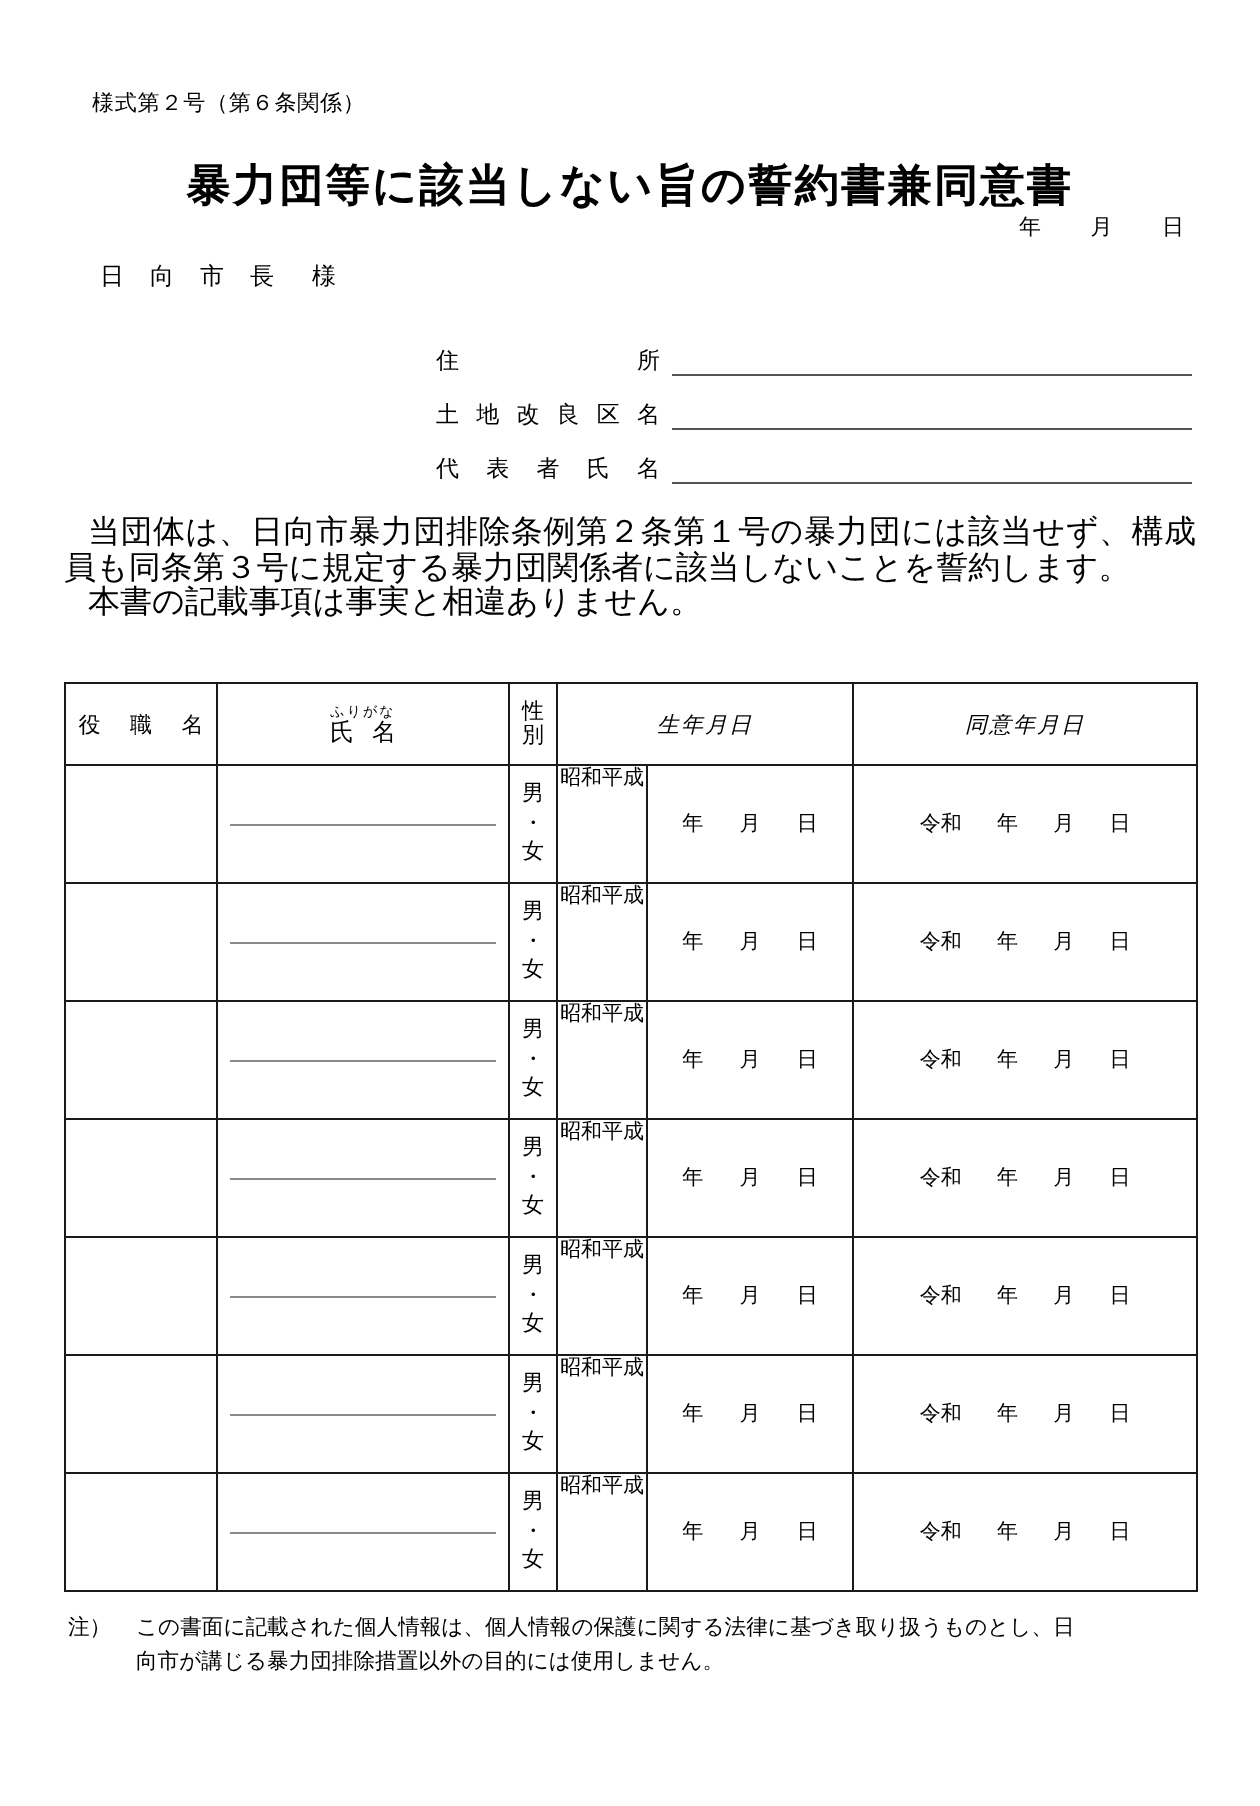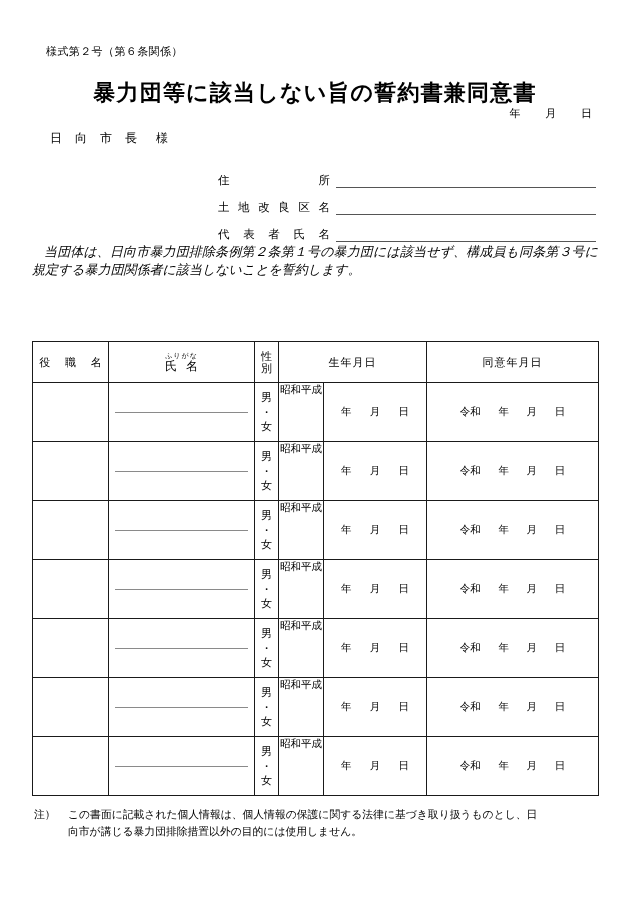--- a/index.html
+++ b/index.html
@@ -90,26 +90,25 @@
     flex: 1;
     border-bottom: 1px solid #555;
     height: 14px;
     margin-left: 6px;
   }
 
   
   .body-text {
     position: absolute;
     left: 32px;
-    top: 243px;
+    top: 258px;
     width: 566px;
-    font-size: 13px;
+    font-size: 16px;
     line-height: 17.5px;
     text-align: justify;
-    font-style: italic;
   }
   .body-text p {
     margin: 0;
     text-indent: 12px;
   }
 
   
   .tbl-wrap {
     position: absolute;
     left: 32px;
@@ -158,20 +157,21 @@
     text-indent: 3px;
     display: block;
   }
   .h-sex {
     font-size: 11.5px;
     line-height: 1.12;
   }
   .h-birth, .h-agree {
     font-size: 11.5px;
     letter-spacing: 1px;
+    font-style: italic;
   }
 
   
   .cell-name {
     position: relative;
   }
   .cell-name .ruled {
     position: absolute;
     left: 6px;
     right: 6px;
@@ -291,20 +291,21 @@
         <span>氏</span>
         <span>名</span>
       </div>
       <div class="field-underline"></div>
     </div>
 
   </div>
 
   <div class="body-text">
     <p>当団体は、日向市暴力団排除条例第２条第１号の暴力団には該当せず、構成員も同条第３号に規定する暴力団関係者に該当しないことを誓約します。</p>
+    <p>本書の記載事項は事実と相違ありません。</p>
   </div>
 
   <div class="tbl-wrap">
     <table class="main">
       <colgroup>
         <col class="c-post">
           <col class="c-name">
           <col class="c-sex">
           <col class="c-birth">
           <col class="c-agree">

